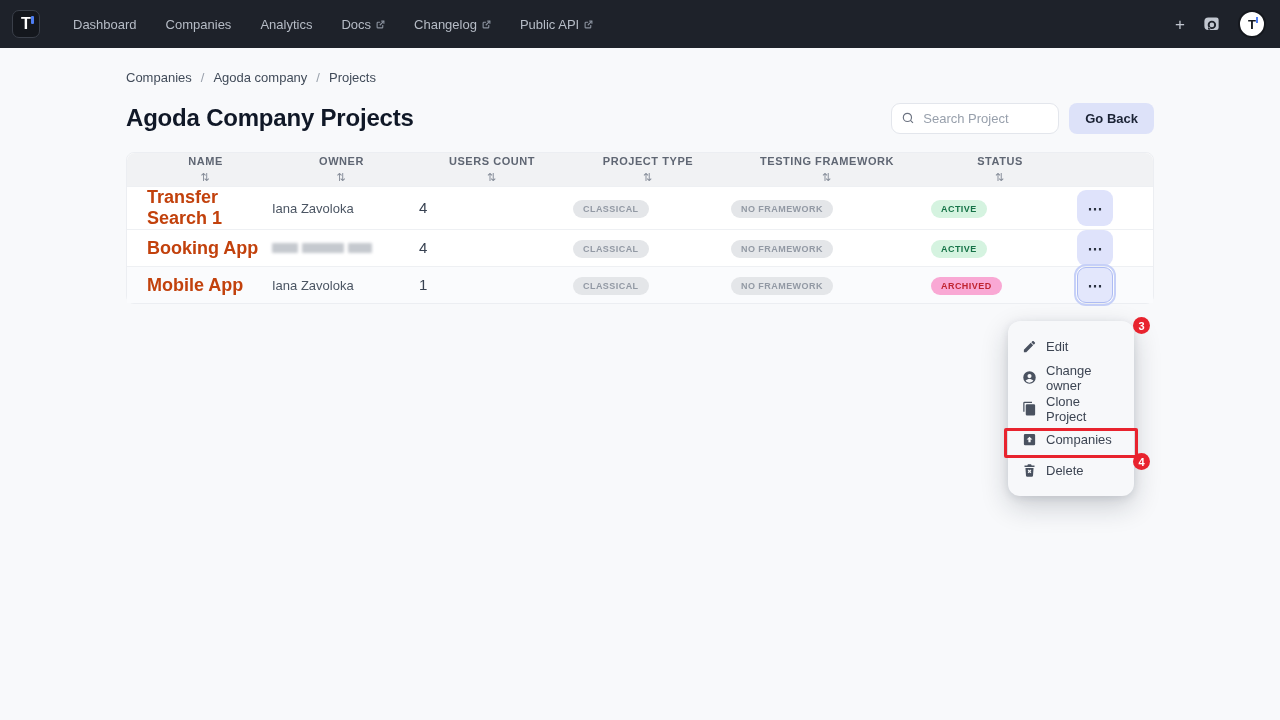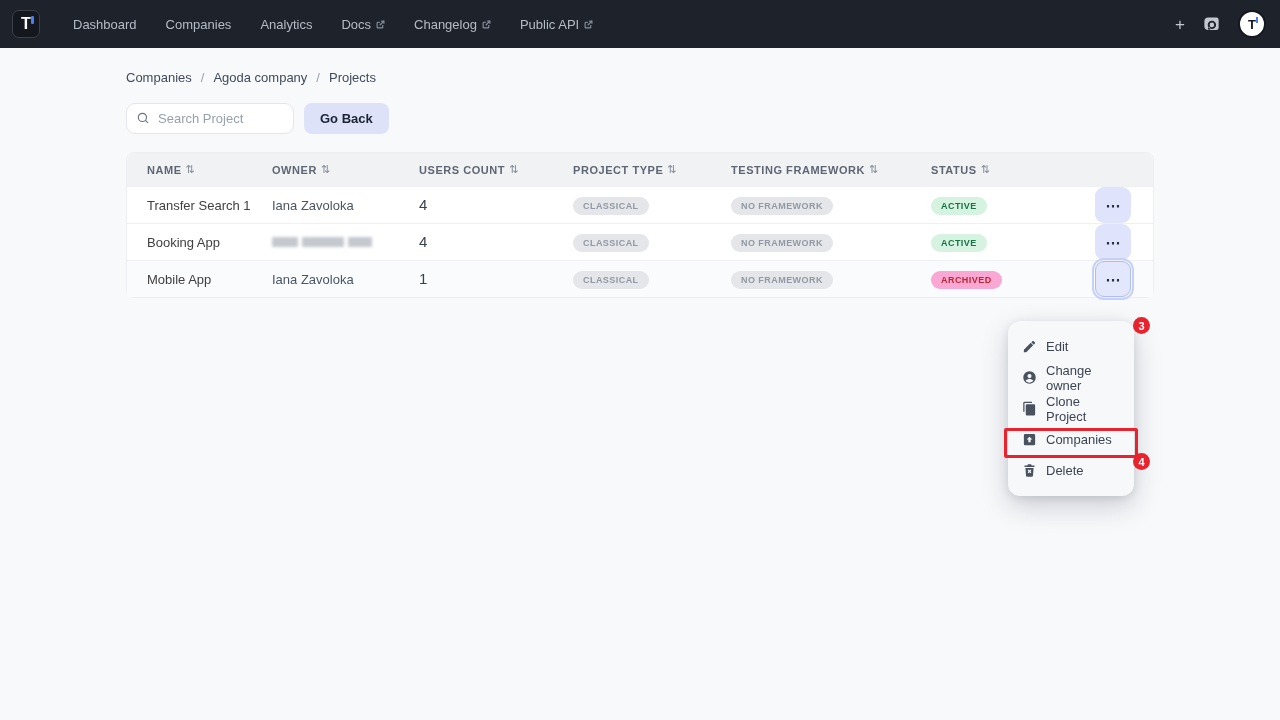--- a/index.html
+++ b/index.html
@@ -71,30 +71,30 @@
 
   
   .table-card { margin-top:18px; background:#fff; border:1px solid #eceef2; border-radius:8px; }
   .t-row { display:flex; align-items:center; }
   .t-head { background:#f1f2f4; height:33px; border-radius:8px 8px 0 0; }
   .t-head .cell { font-size:11px; font-weight:700; letter-spacing:.05em; color:#5f6673; display:flex; align-items:center; gap:4px; }
   .sort-glyph { font-size:11px; color:#858c98; font-weight:400; cursor:pointer; }
   .t-data { height:49px; border-top:1px solid #eef0f3; background:#fff; }
   .t-data.hovered { background:#fafbfd; }
   .t-head .t-row, .t-row { height:100%; }
-  .cell { padding-right:8px; }
+  .cell { padding-right:8px;flex-direction:column; }
   .c-name   { flex:0 0 145px; padding-left:20px; }
   .c-owner  { flex:0 0 147px; }
   .c-users  { flex:0 0 154px; }
   .c-type   { flex:0 0 158px; }
   .c-fw     { flex:0 0 200px; }
   .c-status { flex:0 0 146px; }
   .c-actions{ flex:1 1 auto; display:flex; justify-content:flex-end; padding-right:22px; }
 
-  .name-text  { font-size:13px; font-weight:400; color:#404040; }
+  .name-text  { font-size:18px; font-weight:700; color:#c2410c; }
   .owner-text { font-size:13px; color:#4b5563; }
   .users-text { font-size:15px; color:#374151; }
 
   .redacted { display:flex; gap:4px; filter:blur(1.6px); }
   .redacted i { display:block; height:10px; background:#c5c9cf; border-radius:1px; }
   .redacted i:nth-child(1){ width:26px; } .redacted i:nth-child(2){ width:42px; } .redacted i:nth-child(3){ width:24px; }
 
   .pill {
     display:inline-block; padding:4px 10px; border-radius:999px;
     font-size:9px; font-weight:700; letter-spacing:.05em;
@@ -198,20 +198,21 @@
 
   <div class="breadcrumb">
     <a>Companies</a>
     <span class="sep">/</span>
     <a>Agoda company</a>
     <span class="sep">/</span>
     <a>Projects</a>
   </div>
 
   <div class="title-row">
+    <h1 class="page-title">Agoda Company Projects</h1>
     <div class="title-actions">
       <div class="search-wrap">
         <svg viewBox="0 0 24 24">
             <circle cx="11" cy="11" r="7"></circle>
             <path d="M20.5 20.5l-4.3-4.3"></path>
           </svg>
         <input class="search-input" type="text" placeholder="Search Project" style="">
       </div>
       <button class="go-back-btn">Go Back</button>
     </div>

